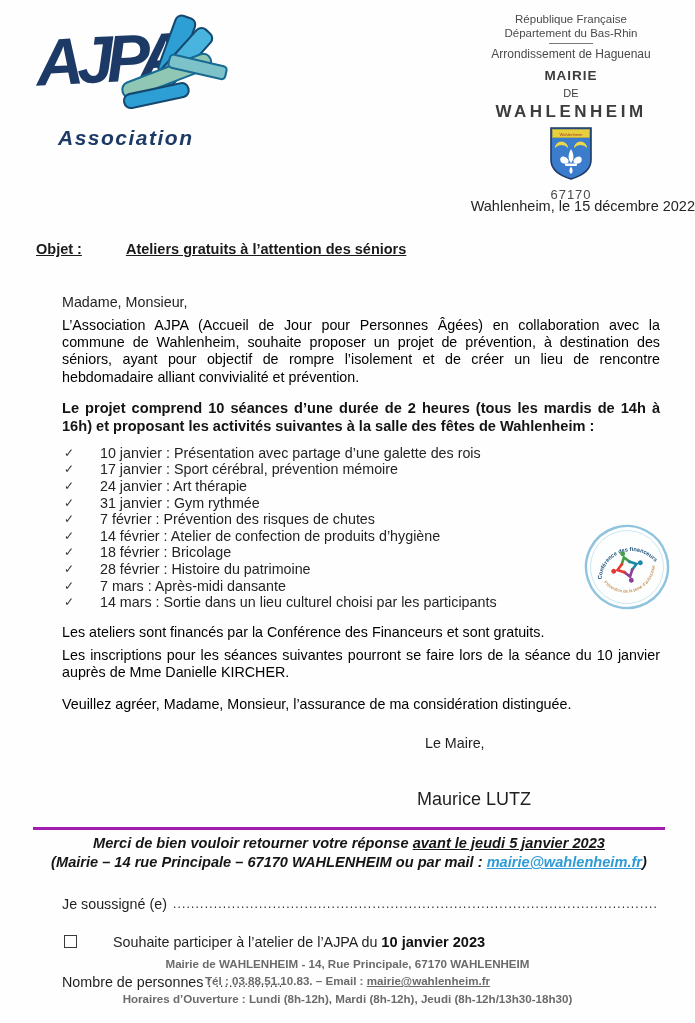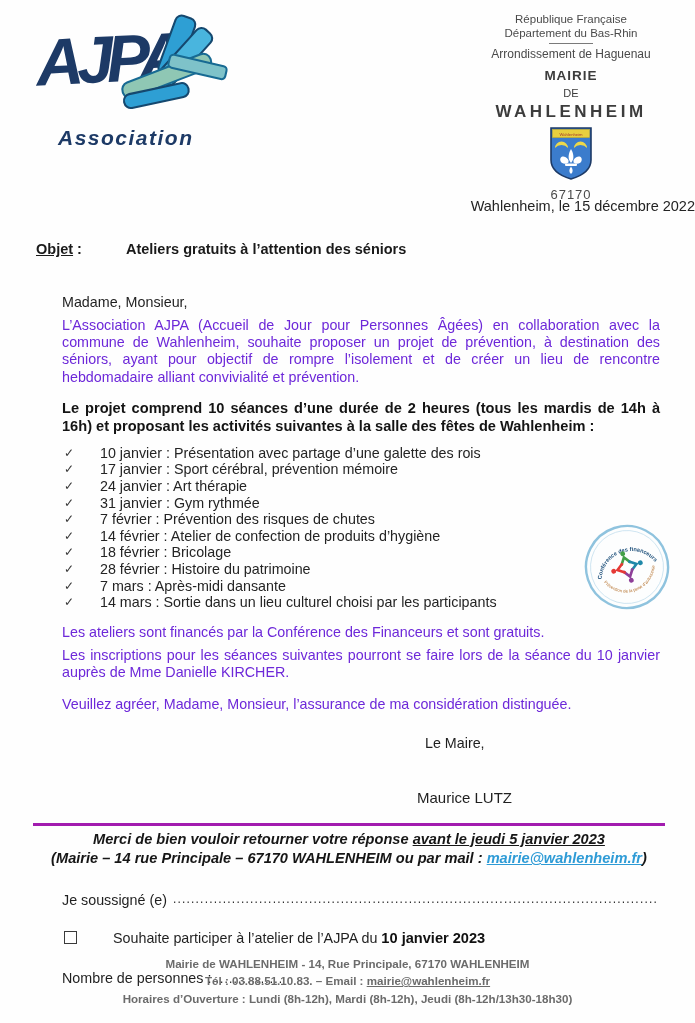--- a/index.html
+++ b/index.html
@@ -21,47 +21,47 @@
   .mairie-rule { width:44px; height:1px; background:#7a7a7a; margin:3px auto 3px; }
   .mairie-line3 { font-size:12px; line-height:15px; margin-bottom:6px; color:#4a4a4a; }
   .mairie-line4 { font-size:13.5px; font-weight:bold; letter-spacing:1px; line-height:16px; }
   .mairie-line5 { font-size:11px; line-height:14px; margin:2px 0; }
   .mairie-line6 { font-size:17px; font-weight:bold; letter-spacing:3.5px; line-height:20px; }
   .crest-wrap { margin-top:4px; }
   .mairie-cp { font-size:13px; letter-spacing:1px; color:#4a4a4a; margin-top:1px; }
 
   
   .date-line { text-align:right; margin-top:26px; font-size:14.5px; color:#242424; }
-  .subject-line { margin:27px 0 0 36px; font-size:14.5px; font-weight:bold; color:#1a1a1a; }
+  .subject-line { margin:27px 0 0 36px; font-size:14.5px; font-weight:bold; color:#1a1a1a;text-decoration:underline; }
   .subject-label { text-decoration:underline; }
   .subject-text { margin-left:44px; }
   .salutation { margin:37px 0 0 62px; font-size:14.3px; }
-  .para { margin:0 35px 0 62px; font-size:14.3px; line-height:17.2px; text-align:justify; color:#6d28d9; }
+  .para { margin:0 35px 0 62px; font-size:14.3px; line-height:17.2px; text-align:justify; color:#000000; }
   .para.intro { margin-top:7px; }
   .para.project { margin-top:13px; font-weight:bold; color:#141414; font-size:14.6px; line-height:18.5px; }
 
   .schedule { list-style:none; margin:9px 35px 0 64px; font-size:14.3px; line-height:16.6px; color:#242424; }
   .schedule li { display:flex; }
   .schedule .check { width:36px; flex:0 0 36px; font-size:12px; color:#3a3a3a; }
 
   .para.funding { margin-top:13px; }
   .para.registration { margin-top:6px; }
   .para.closing { margin-top:15px; }
 
   .sig-title { margin:21px 0 0 425px; font-size:14.3px; }
-  .sig-name  { margin:38px 0 0 417px; font-size:15px; }
+  .sig-name  { margin:38px 0 0 417px; font-size:18px; }
 
   
   .reply-note { margin:17px 30px 0 33px; border-top:3px solid #a21caf; padding-top:4px;
                 text-align:center; font-style:italic; font-weight:bold; font-size:14.6px; line-height:19.5px; color:#161616; }
   .reply-underline { text-decoration:underline; }
   .reply-email { color:#2e9bd6; text-decoration:underline; }
 
   
-  .soussigne-line { display:flex; align-items:flex-start; margin:23px 36px 8px 62px; font-size:14.3px; }
+  .soussigne-line { display:flex; align-items:center; margin:23px 36px 8px 62px; font-size:14.3px; }
   .dotted-fill { flex:1; overflow:hidden; white-space:nowrap; font-size:12px; letter-spacing:1.2px; color:#2a2a2a; margin-left:6px; }
   .participate-line { margin:22px 0 16px 64px; font-size:14.3px; }
   .checkbox { display:inline-block; width:13px; height:13px; border:1.6px solid #3a3a3a; vertical-align:-1px; margin-right:36px; background:#fff; }
   .bold-date { font-weight:bold; font-size:14.6px; color:#101010; }
   .people-line { margin:24px 0 0 62px; font-size:14.3px; }
   .small-dots { font-size:12px; letter-spacing:1.2px; }
 
   
   .stamp { position:absolute; top:522px; left:582px; width:90px; height:90px; }
 

